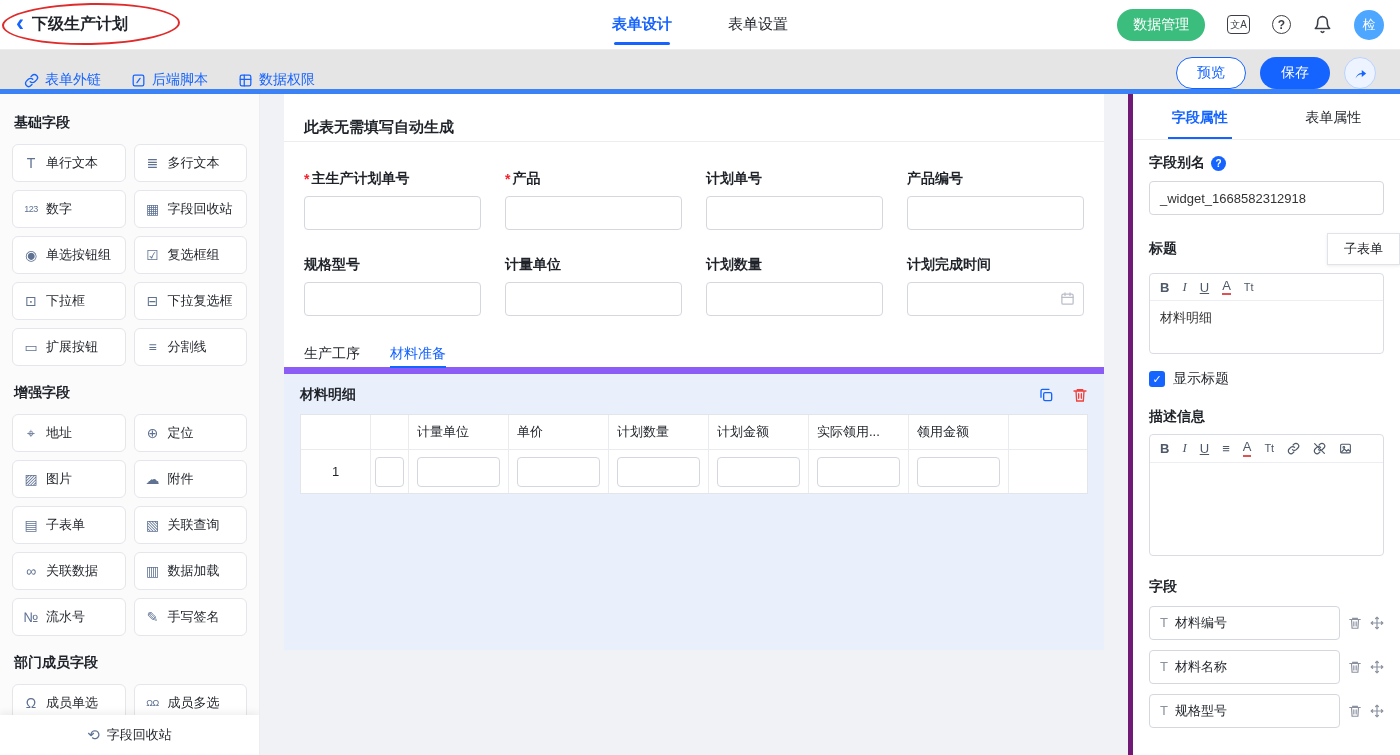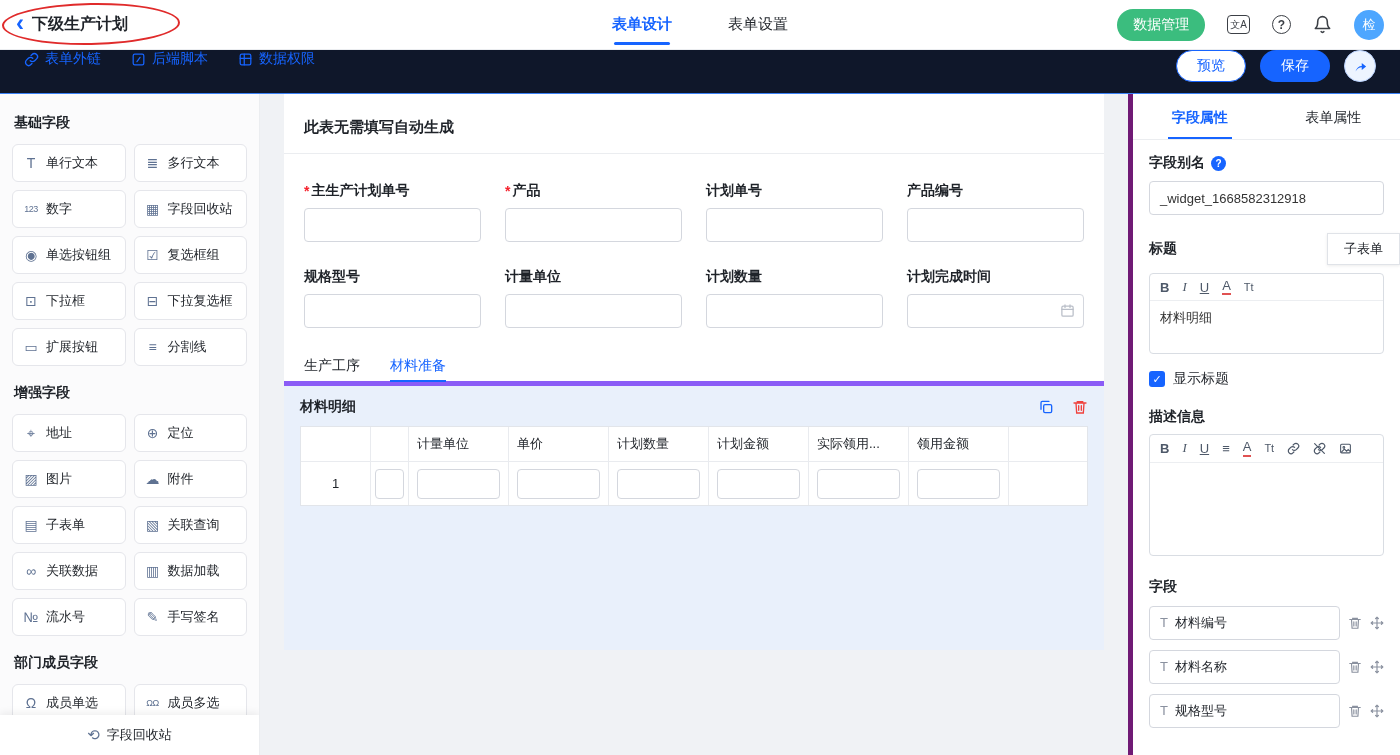--- a/index.html
+++ b/index.html
@@ -27,22 +27,22 @@
     padding:7px 16px; font-size:14px; cursor:pointer; font-family:inherit;}
   .icon-btn { display:inline-flex; align-items:flex-end; justify-content:center; cursor:pointer; color:#3c4046;}
   .translate-box { border:1.6px solid #3c4046; border-radius:4px; min-width:22px; height:19px;
     font-size:10px; display:inline-flex; align-items:center; justify-content:center; padding:0 2px;}
   .help-circle-lg { width:19px; height:19px; border:1.6px solid #3c4046; border-radius:50%;
     font-size:12px; display:inline-flex; align-items:center; justify-content:center; font-weight:bold;}
   .avatar { width:30px; height:30px; border-radius:50%; background:#4da6ff; color:#fff;
     display:inline-flex; align-items:center; justify-content:center; font-size:13px; cursor:pointer;}
 
   
-  .subheader { flex:0 0 44px; height:44px; display:flex; align-items:flex-start;
-    padding:0 24px; border-bottom:1px solid #3b82f6; background:#0f172a; z-index:10;}
+  .subheader { flex:0 0 44px; height:44px; display:flex; align-items:flex-end;
+    padding:0 24px; border-bottom:5px solid #3b82f6; background:#e5e5e5; z-index:10;}
   .link-item { color:#1664ff; margin-right:30px; display:flex; gap:6px; align-items:center;
     font-size:14px; cursor:pointer;}
   .subheader-right { margin-left:auto; display:flex; gap:14px; align-items:center;}
   .btn-outline { border:1px solid #1664ff; color:#1664ff; background:#fff; border-radius:16px;
     padding:6px 20px; font-size:14px; cursor:pointer; font-family:inherit;}
   .btn-primary { background:#1664ff; color:#fff; border:none; border-radius:16px;
     padding:7px 21px; font-size:14px; cursor:pointer; font-family:inherit;}
   .btn-share { width:32px; height:32px; border-radius:50%; border:1px solid #b9d2ff; background:#edf4ff;
     color:#1664ff; display:inline-flex; align-items:center; justify-content:center; cursor:pointer;}
 
@@ -59,29 +59,29 @@
   .field-btn .ic { color:#5f7292; width:16px; text-align:center; font-size:14px; flex:0 0 16px;}
   .field-btn .ic.ic-sm { font-size:9px; letter-spacing:-0.5px;}
   .recycle-bar { position:absolute; left:0; right:0; bottom:0; height:40px; background:#fff;
     box-shadow:0 -2px 8px rgba(0,0,0,.07); display:flex; align-items:center; justify-content:center;
     gap:7px; font-size:13px; cursor:pointer; z-index:5;}
   .recycle-bar .ic { color:#5f7292; font-size:15px;}
 
   
   .main { flex:1; background:#f0f2f5; padding:0 24px; overflow:hidden; min-width:0;}
   .card { background:#fff; height:556px; display:flex; flex-direction:column; overflow:hidden;}
-  .card-head { padding:24px 20px 16px; border-bottom:1px solid #ebedf0; }
+  .card-head { padding:24px 20px 4px; border-bottom:1px solid #ebedf0; }
   .auto-note { font-size:15px; font-weight:bold; }
   .fields { padding:28px 20px 16px; display:grid; grid-template-columns:repeat(4,1fr);
     column-gap:24px; row-gap:26px;}
   .flabel { font-size:14px; font-weight:bold; margin-bottom:8px; display:flex; align-items:center;}
   .req { color:#f5222d; margin-right:2px; }
   .finput { height:34px; border:1px solid #d4d7de; border-radius:4px; background:#fff; position:relative; cursor:text;}
   .finput .cal { position:absolute; right:8px; top:8px; color:#b9bec8;}
-  .form-tabs { padding:0 20px; border-bottom:5px solid #8b5cf6; display:flex; gap:30px; height:40px; margin-top:2px;}
+  .form-tabs { padding:0 20px; border-bottom:7px solid #8b5cf6; display:flex; gap:30px; height:40px; margin-top:2px;}
   .f-tab { line-height:38px; font-size:14px; cursor:pointer; position:relative; color:#1f2329;}
   .f-tab.active { color:#1664ff; }
   .f-tab.active::after { content:""; position:absolute; left:0; right:0; bottom:-1px; height:2px; background:#1664ff;}
 
   .subform { flex:1; background:#e9f0fb; padding:12px 16px 16px; min-height:0;}
   .subform-head { display:flex; align-items:center; }
   .subform-title { font-size:14px; font-weight:bold; }
   .sf-actions { margin-left:auto; display:flex; gap:18px; align-items:center;}
   .sf-copy { color:#1664ff; cursor:pointer; display:inline-flex;}
   .sf-del { color:#f0413d; cursor:pointer; display:inline-flex;}

